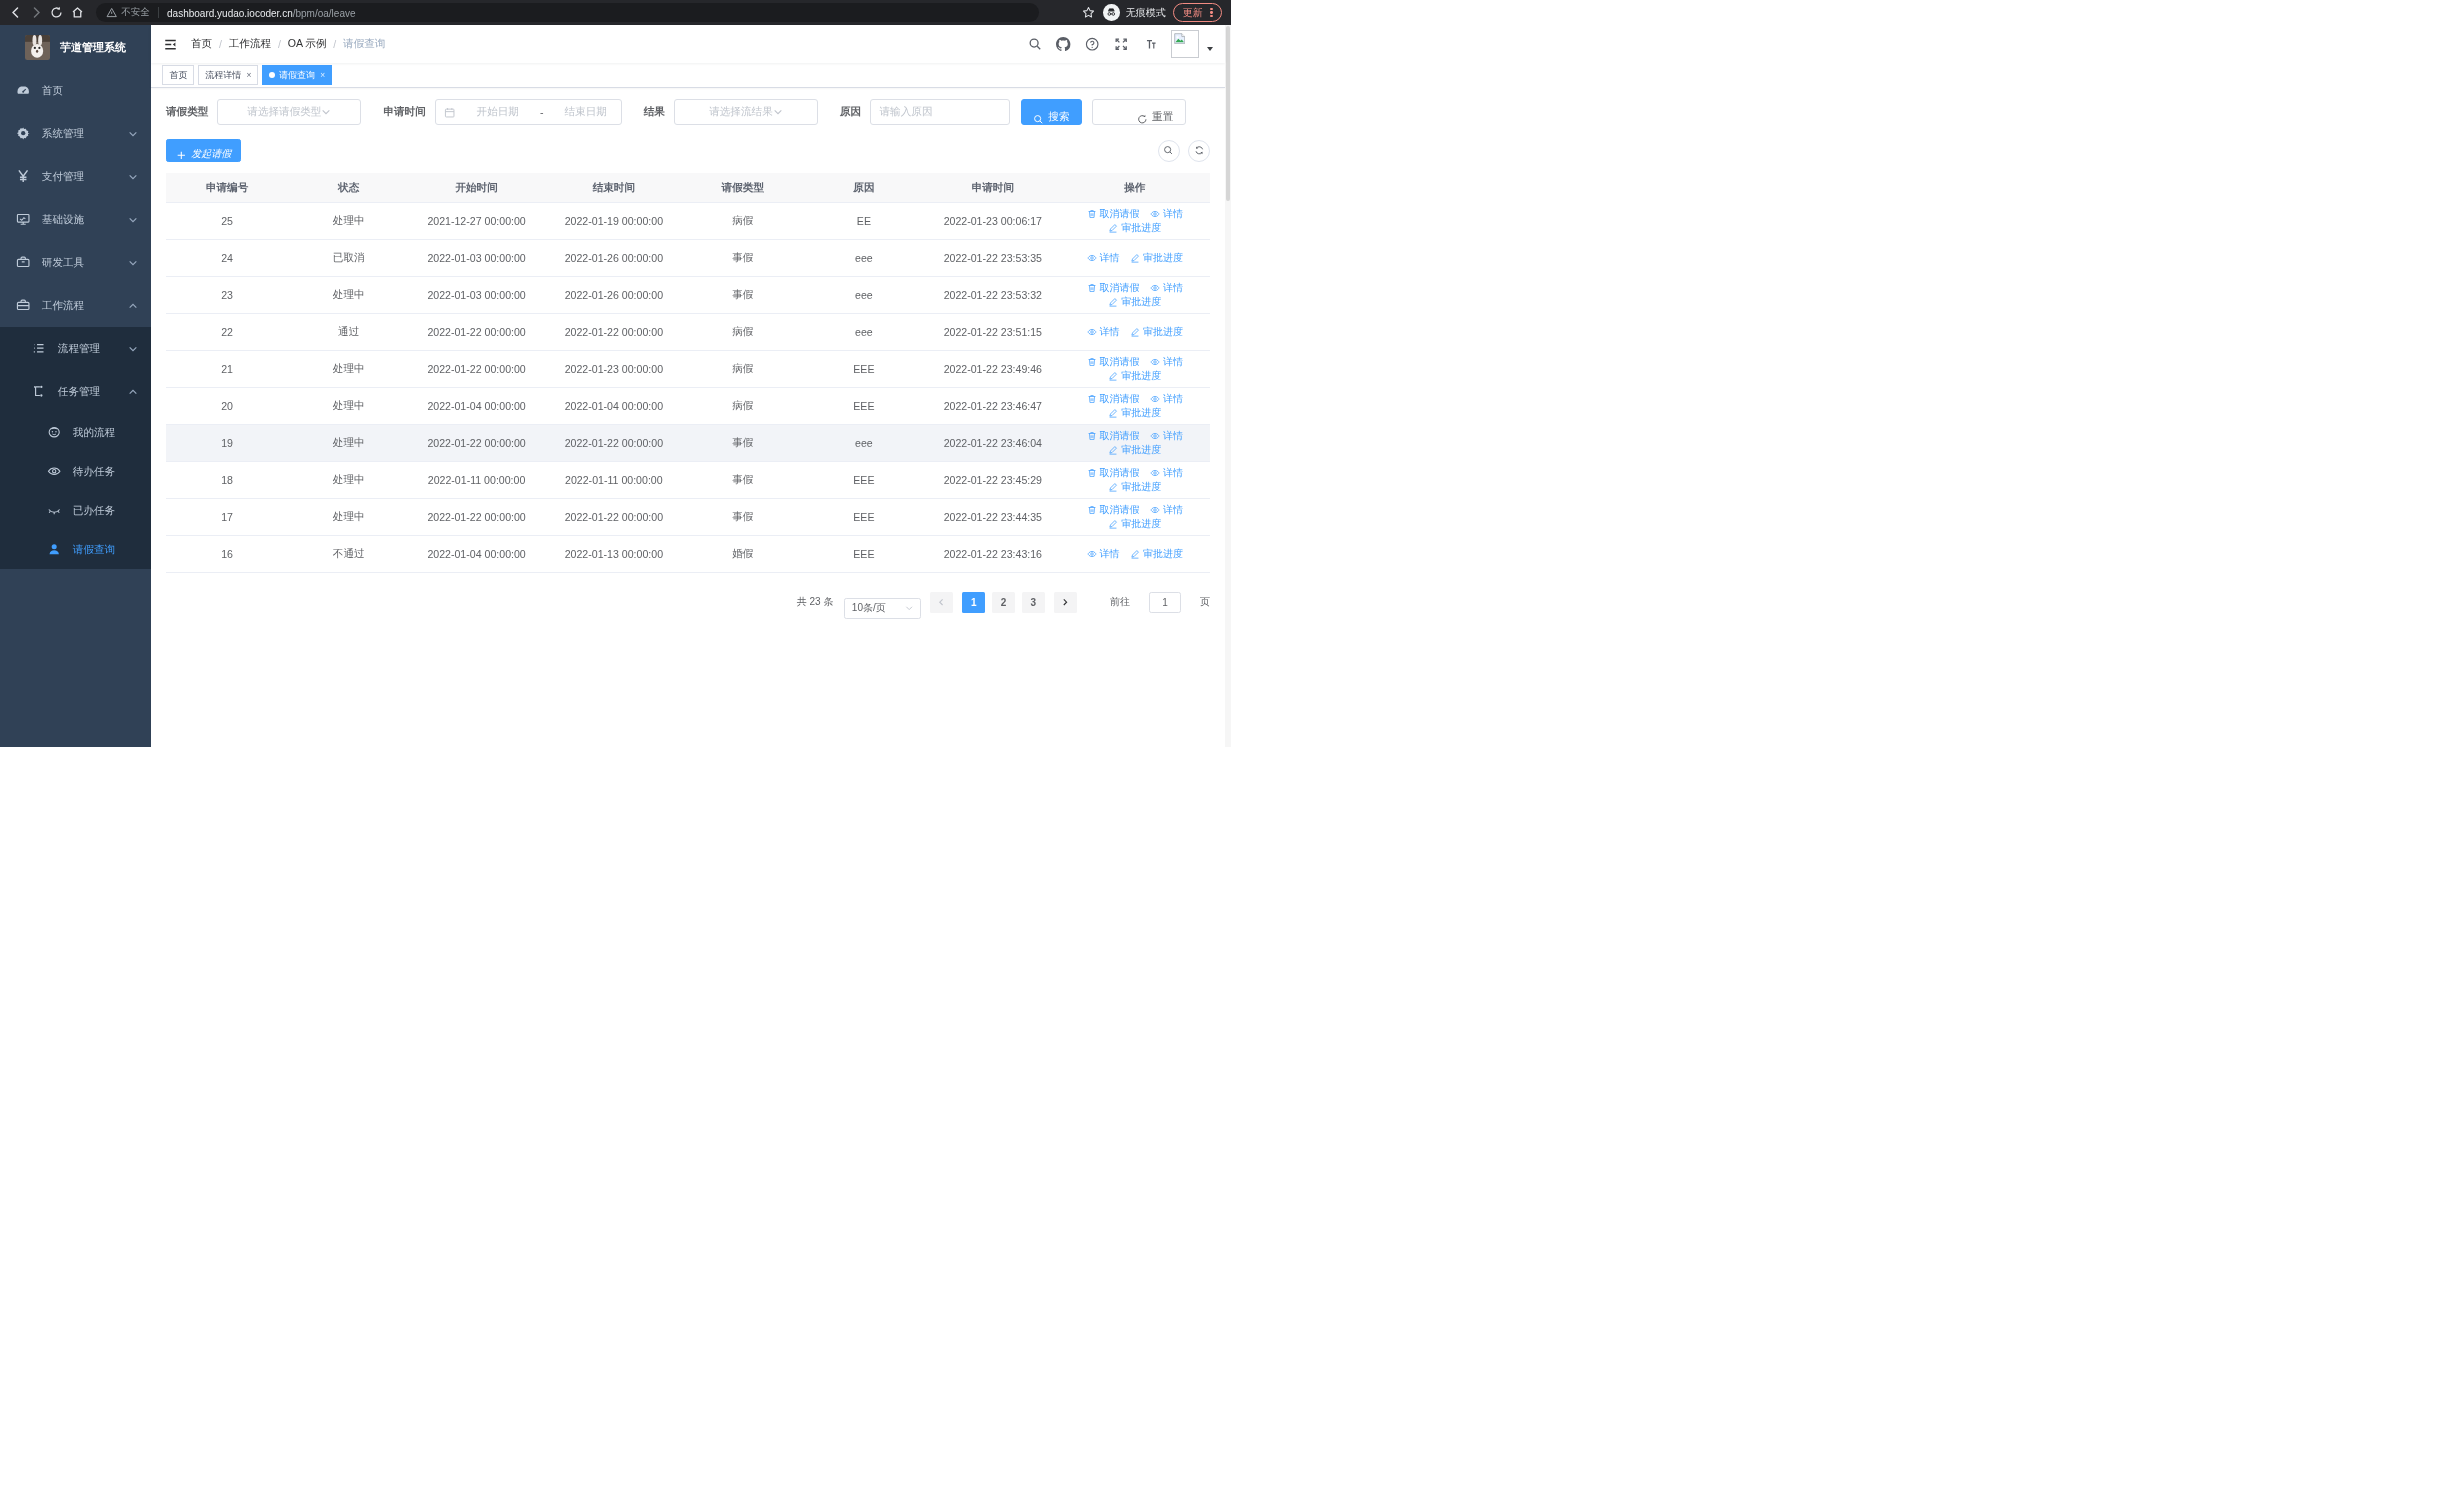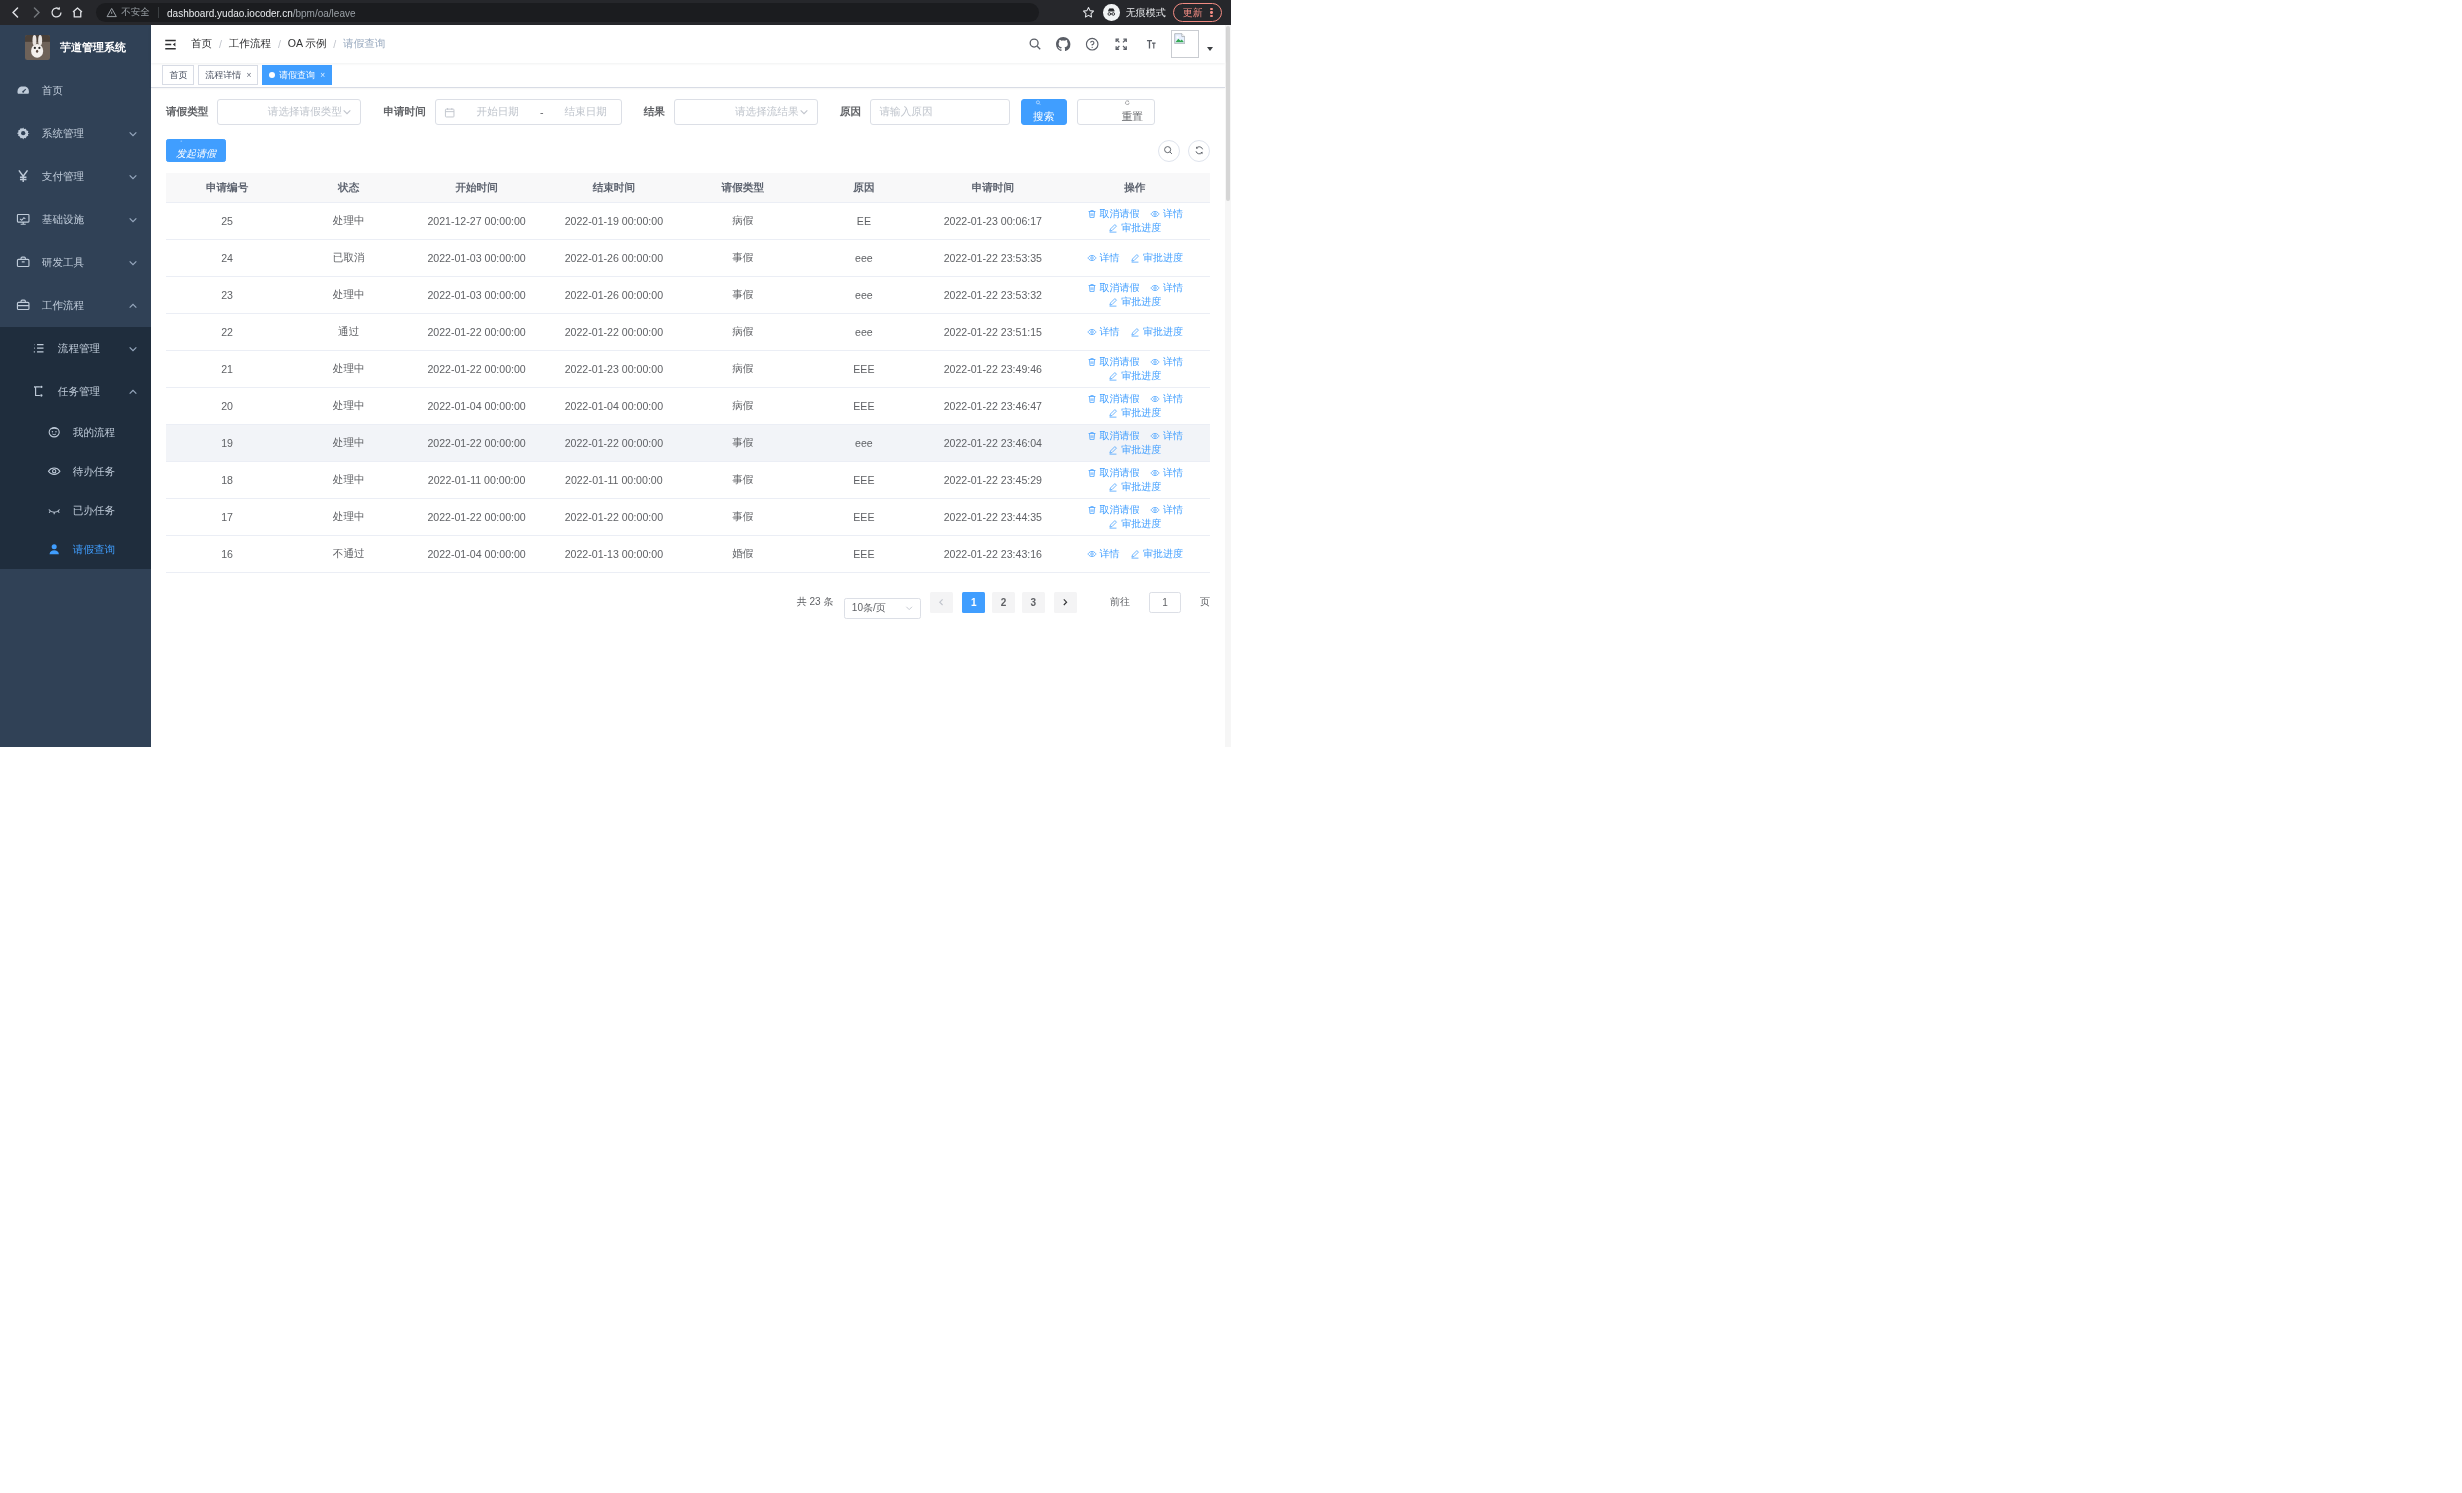--- a/index.html
+++ b/index.html
@@ -57,27 +57,27 @@
   .tag .dot{width:6px;height:6px;border-radius:50%;background:#fff;display:inline-block;}
   .tag .close{font-size:8.4px;opacity:.85;margin-left:1.5px;}
 
   .content{flex:1;padding:11.4px 15px 0 15px;background:#fff;overflow:hidden;}
 
   
   .filter-row{display:flex;align-items:center;margin-bottom:13.7px;font-size:10.6px;white-space:nowrap;}
   .f-group{display:flex;align-items:center;margin-right:22px;}
   .f-label{font-weight:700;color:#606266;margin-right:9px;}
   .ctl{height:26px;border:0.8px solid #dcdfe6;border-radius:3px;background:#fff;display:flex;align-items:center;padding:0 8.4px;color:#bfc4cc;font-size:10.6px;}
-  .sel{width:144px;justify-content:flex-end;}
+  .sel{width:144px;justify-content:center;}
   .sel .chev{color:#c0c4cc;}
   .daterange{width:187px;gap:21px;}
   .daterange .mid{color:#606266;}
   .txt{width:140px;}
   .cicon{width:11.4px;height:11.4px;color:#c0c4cc;flex-shrink:0;}
-  .btn{height:26px;border-radius:3px;font-size:10.6px;display:inline-flex;align-items:flex-start;gap:4.6px;padding:0 11.4px;cursor:pointer;border:0.8px solid transparent;flex-direction:column;}
+  .btn{height:26px;border-radius:3px;font-size:10.6px;display:inline-flex;align-items:flex-end;gap:4.6px;padding:0 11.4px;cursor:pointer;border:0.8px solid transparent;}
   .btn .bticon{width:10.6px;height:10.6px;}
   .btn-primary{background:#409eff;border-color:#409eff;color:#fff;}
   .btn-plain{background:#fff;border-color:#dcdfe6;color:#606266;padding-left:44px;}
   .filter-row .btn-primary{margin-right:10px;}
 
   
   .toolbar-row{display:flex;align-items:center;margin-bottom:11.4px;}
   .btn-small{height:23px;padding:0 9px;font-size:10px;border-radius:2.3px;font-style:italic;}
   .circle-btns{margin-left:auto;display:flex;gap:8.4px;}
   .circle-btn{width:22px;height:22px;border-radius:50%;border:0.8px solid #dfe4ed;background:#fff;display:flex;align-items:center;justify-content:center;color:#5a5e66;cursor:pointer;}

